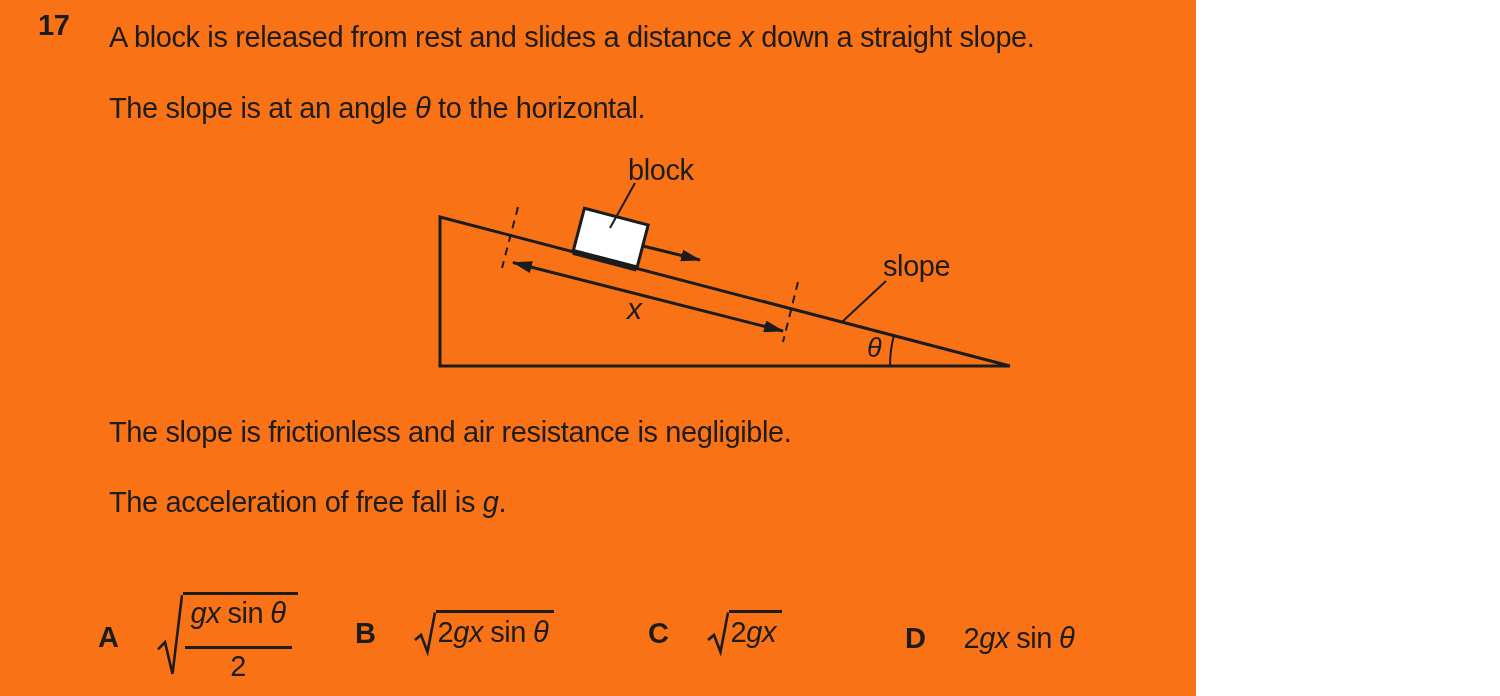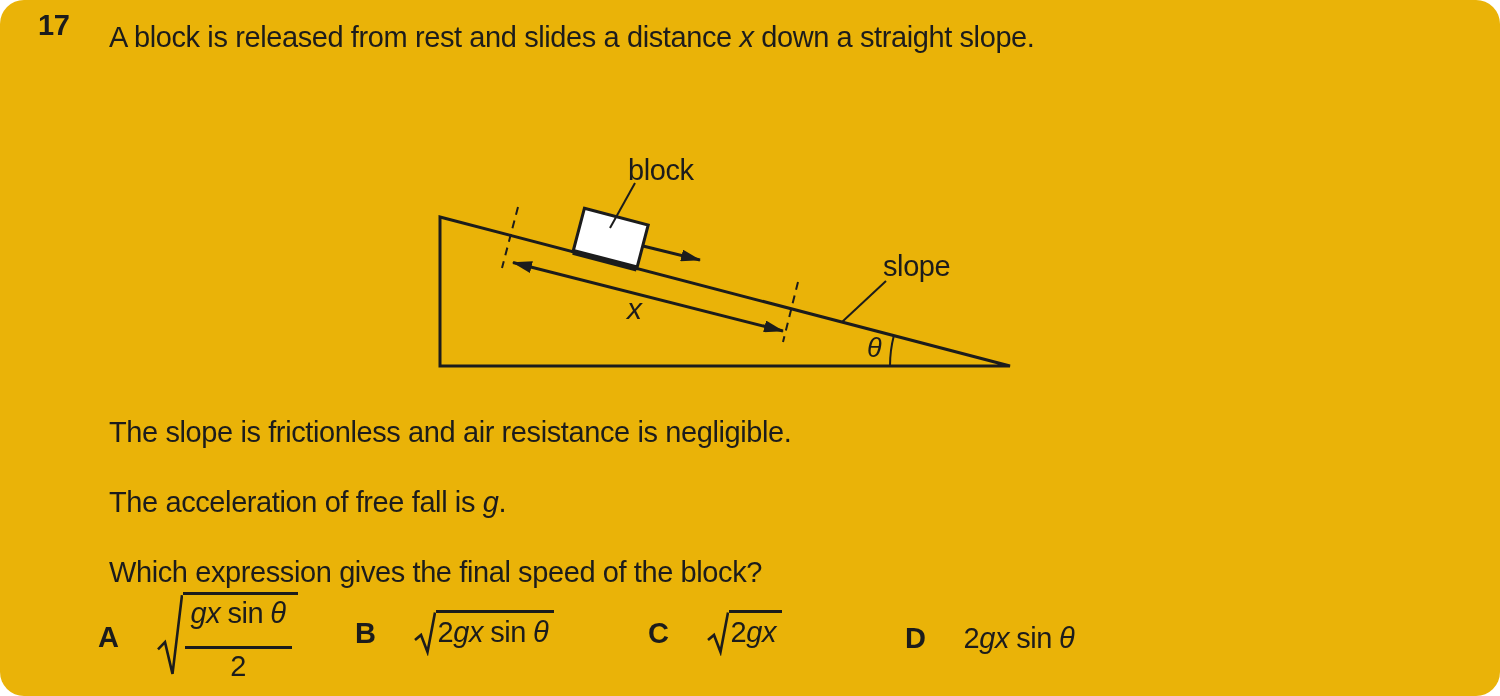--- a/index.html
+++ b/index.html
@@ -2,21 +2,21 @@
 <html><head>
 <meta charset="utf-8">
 <style>
   html,body { margin:0; padding:0; }
   body {
     width:1500px; height:696px;
     background:#ffffff;
     font-family:"Liberation Sans","DejaVu Sans",sans-serif;
     color:#1c1c1c;
   }
-  .page { position:relative; width:1500px; height:696px; overflow:hidden; background:#eab308;border-radius:24px; }
+  .page { position:relative; width:1196px; height:696px; overflow:hidden; background:#f97316; }
 
   .qnum {
     position:absolute; left:38px; top:10px;
     font-size:29px; line-height:30px; font-weight:bold; letter-spacing:-0.4px;
   }
   .line {
     position:absolute; margin:12px;
     font-size:29px; line-height:30px; letter-spacing:-0.4px; white-space:nowrap;
   }
   .l1 { left:97px; top:10px; }
@@ -54,20 +54,21 @@
 </style>
 </head>
 <body>
 
 <main class="page">
 
   <div class="qnum">17</div>
 
   <p class="line l1"><span>A block is released from rest and slides a distance </span><i>x</i><span> down a straight slope.</span></p>
 
+  <p class="line l2"><span>The slope is at an angle </span><i>θ</i><span> to the horizontal.</span></p>
 
   <svg class="diagram" width="610" height="245" viewBox="0 0 610 245">
     <defs>
       <marker id="ah" viewBox="0 0 20 12" refX="19" refY="6" markerWidth="20" markerHeight="12" orient="auto-start-reverse" markerUnits="userSpaceOnUse">
         <path d="M0 0 L20 6 L0 12 Z" fill="#1c1c1c"></path>
       </marker>
     </defs>
 
     <path class="stroke" d="M20 77 L20 226 L590 226 Z" stroke-width="3" stroke-linejoin="miter"></path>
 
@@ -89,21 +90,20 @@
     <text x="208" y="40" font-size="29">block</text>
     <text x="463" y="136" font-size="29">slope</text>
     <text x="207" y="179" font-size="30" font-style="italic">x</text>
     <text x="447" y="217" font-size="27" font-style="italic">θ</text>
   </svg>
 
   <p class="line l3">The slope is frictionless and air resistance is negligible.</p>
 
   <p class="line l4"><span>The acceleration of free fall is </span><i>g</i><span>.</span></p>
 
-  <p class="line l5">Which expression gives the final speed of the block?</p>
 
   <div class="option" id="opt-a">
     <span class="olabel">A</span>
     <span class="formula">
       <svg class="tick tall" viewBox="0 0 26 84" width="26" height="86" preserveAspectRatio="none">
         <path d="M1 56 L8 49 L15.5 80 L25 3"></path>
       </svg>
       <span class="radbody">
         <span class="frac">
           <span class="num"><i>gx</i><span class="fn">sin</span><i>θ</i></span>

